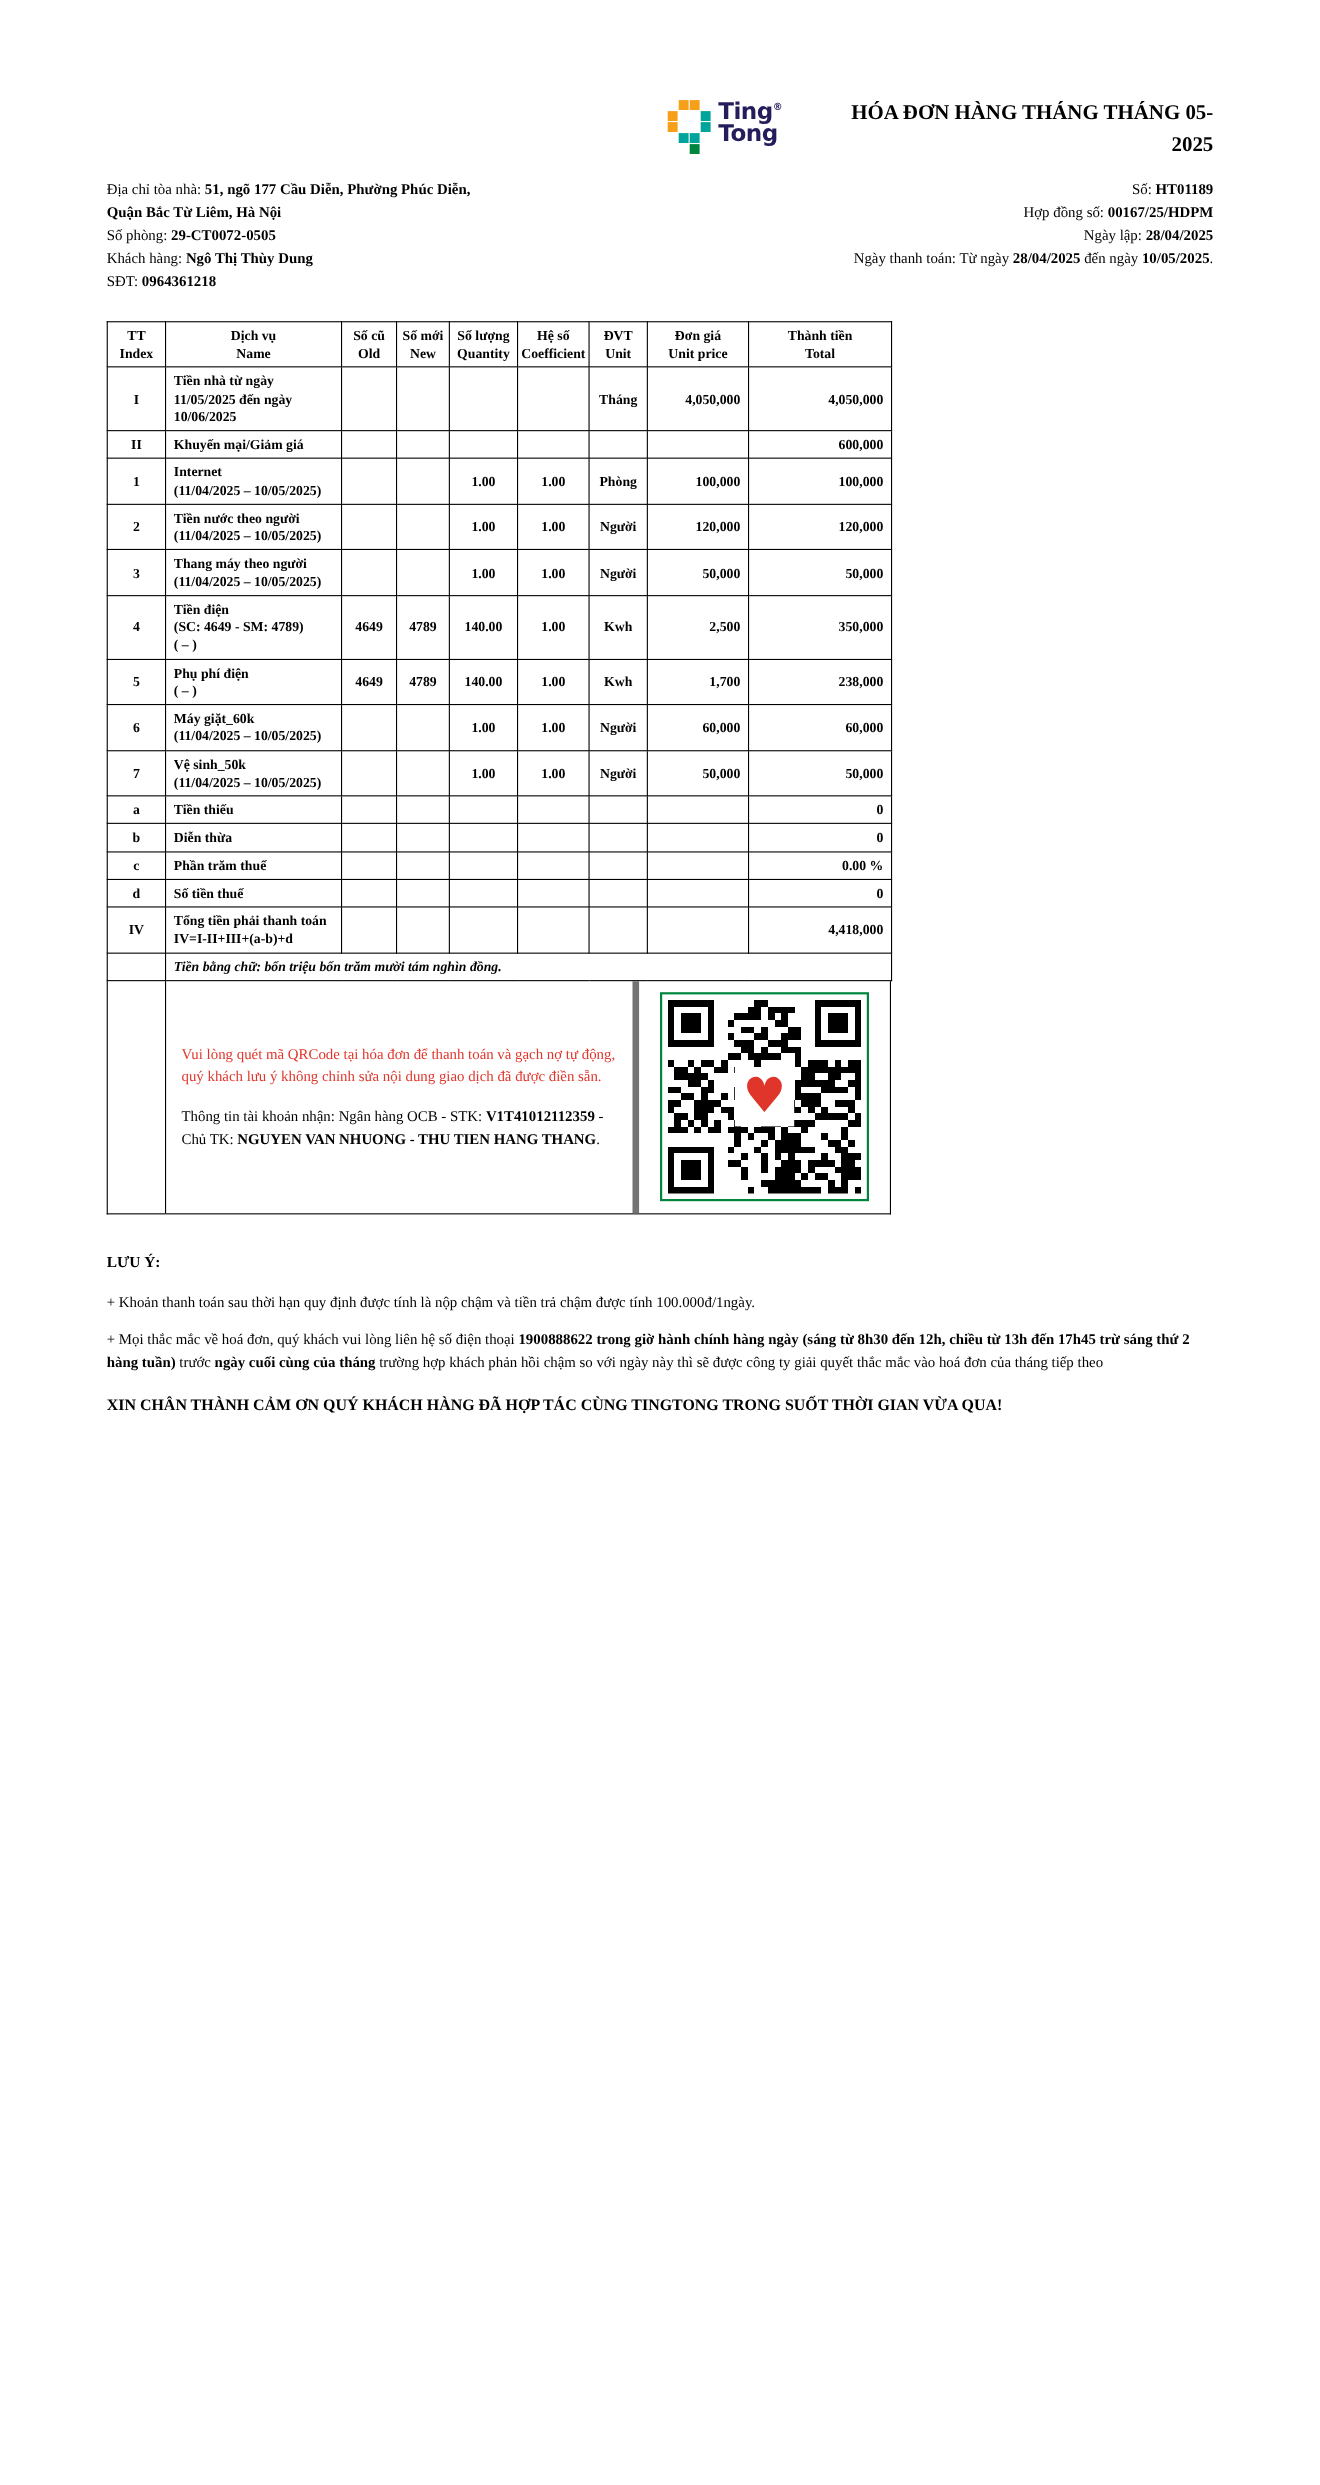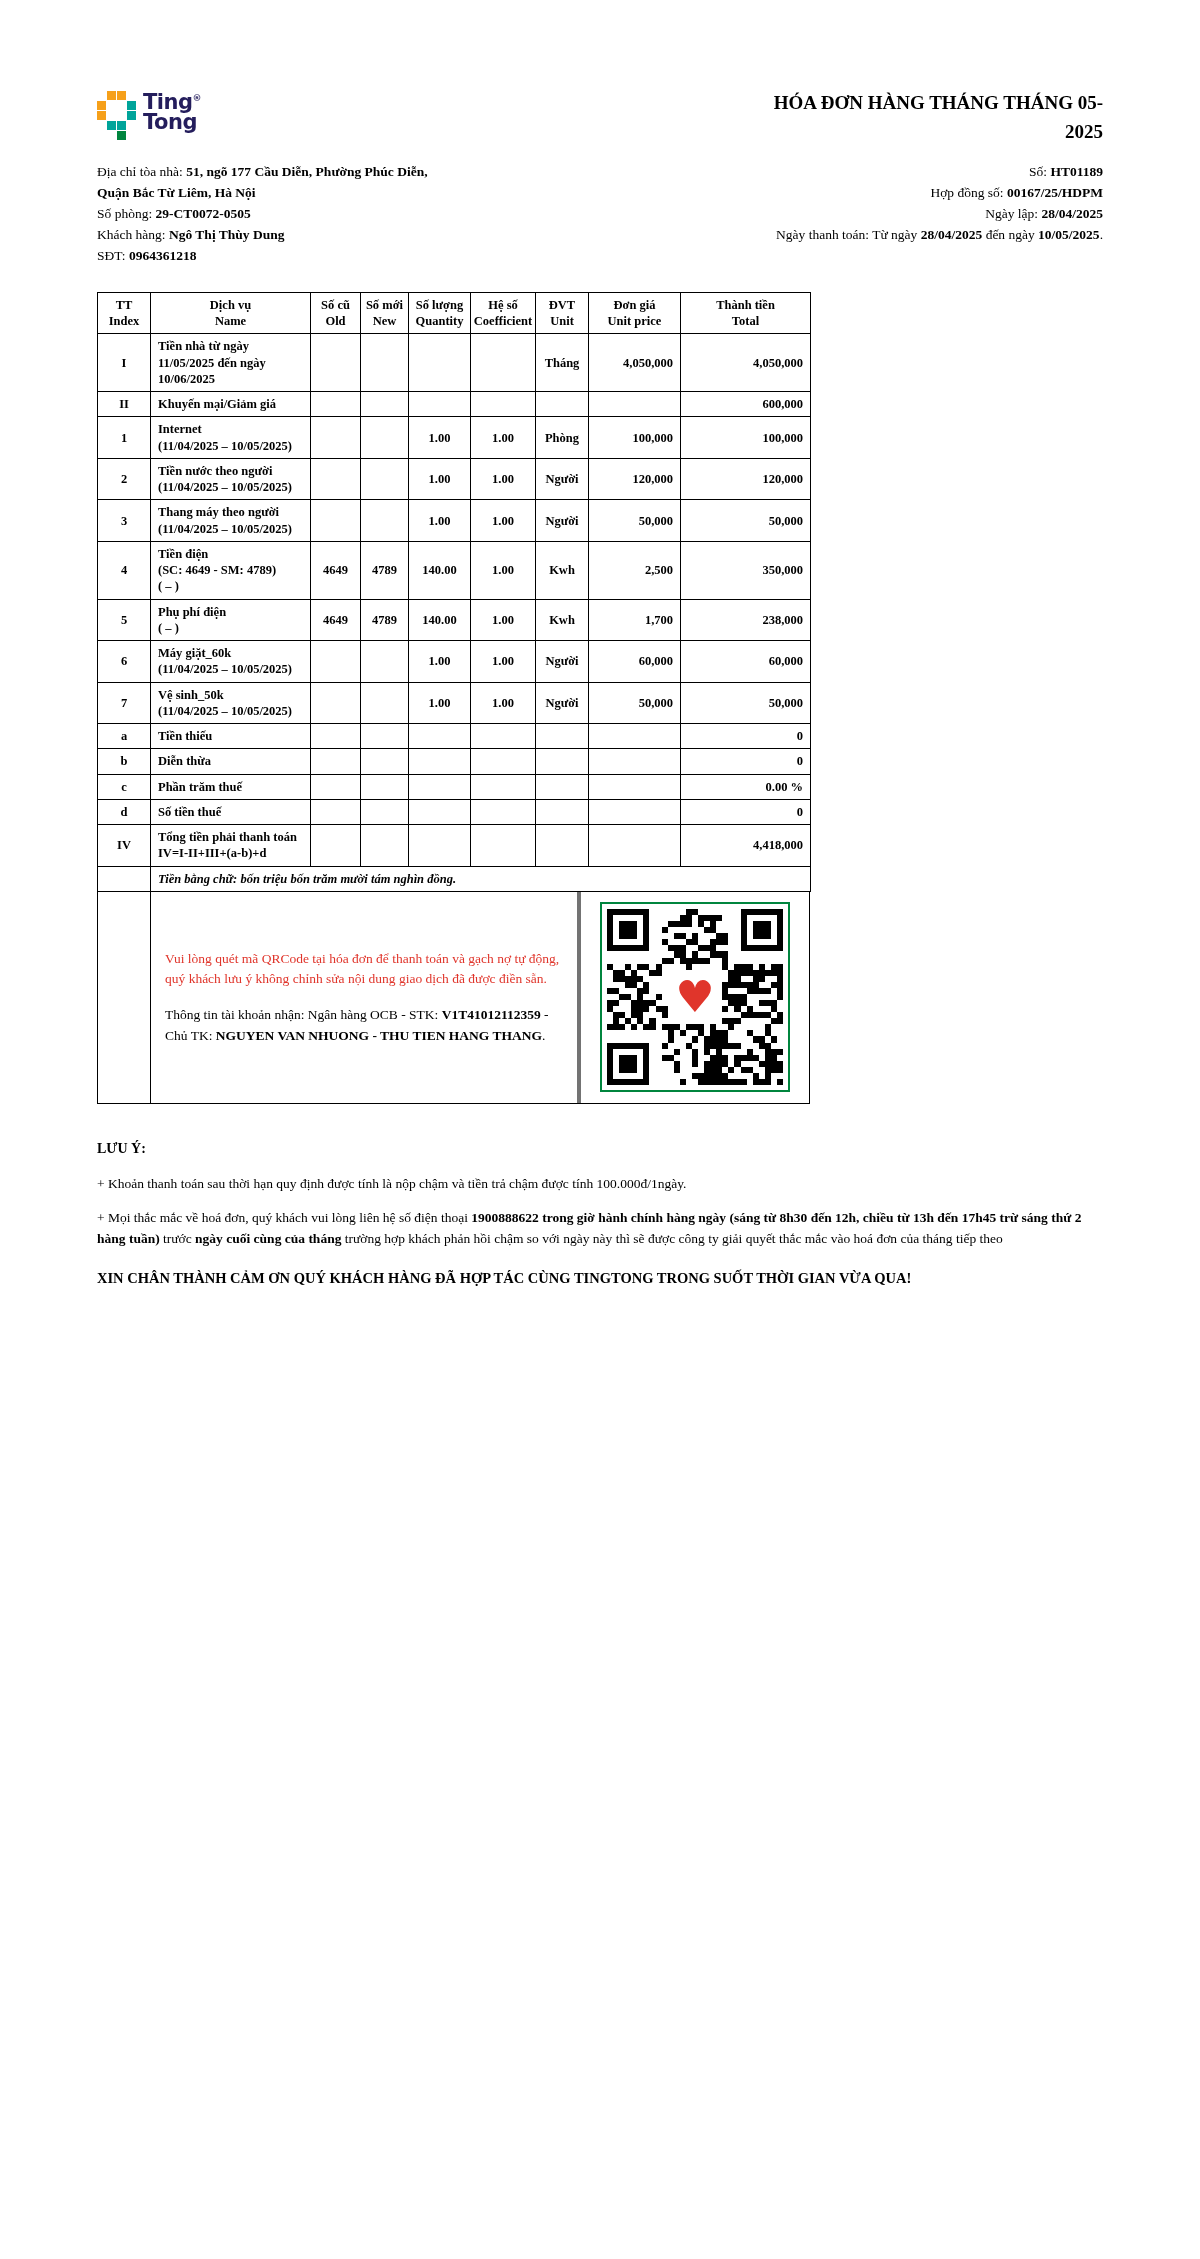--- a/index.html
+++ b/index.html
@@ -4,21 +4,21 @@
 <style>
   * { box-sizing: border-box; }
   html,body { margin:0; padding:0; }
   body {
     width:1200px; height:2259px; background:#ffffff; color:#000;
     font-family:"Liberation Serif", serif; overflow:hidden;
   }
   .page { padding:88px 97px 0 97px; width:1200px; }
 
   
-  .topbar { display:flex; justify-content:space-between; align-items:flex-start; }
+  .topbar { display:flex; justify-content:flex-end; align-items:flex-start;gap:32px; }
   .logo { display:flex; align-items:flex-start; gap:7px; }
   .logo-icon { display:grid; grid-template-rows:repeat(5,9px); grid-template-columns:repeat(4,9px); gap:1px; margin-top:3px; }
   .logo-icon i { display:block; }
   .px-o { background:#f6a01a; }
   .px-t { background:#00a49a; }
   .px-g { background:#00853e; }
   .logo-text { font-family:"DejaVu Sans", sans-serif; font-weight:bold; color:#241d5c; font-size:21px; line-height:20px; letter-spacing:-0.5px; }
   .reg { font-size:9px; vertical-align:super; }
   .title { margin:0; width:360px; text-align:right; font-size:19px; line-height:1.55; font-weight:bold; }
 
@@ -38,21 +38,21 @@
   td.col-index { text-align:center; }
   td.col-name { text-align:left; white-space:pre-line; }
   td.col-old, td.col-new, td.col-qty, td.col-coef, td.col-unit { text-align:center; }
   td.col-price, td.col-total { text-align:right; }
   td.words { font-weight:normal; font-size:13px; padding:5px 8px; }
   td.words .it { font-style:italic; }
 
   
   .qrbox { width:713px; border:1px solid #000; border-top:none; display:flex; min-height:212px; }
   .qr-spacer { width:53px; flex:none; border-right:1px solid #000; }
-  .qr-textcell { flex:1; border-right:4px solid #737373; padding:16px 14px; display:flex; flex-direction:column; justify-content:center; gap:16px; }
+  .qr-textcell { flex:1; border-right:6px solid #737373; padding:16px 14px; display:flex; flex-direction:column; justify-content:center; gap:16px; }
   .qr-red { color:#e0352b; font-size:13.5px; line-height:1.5; margin:0; }
   .qr-acct { font-size:13.5px; line-height:1.5; margin:0; }
   .qr-cell { width:228px; flex:none; display:flex; align-items:center; justify-content:center; }
   .qr-frame { border:2px solid #00853e; background:#fff; padding:5px; }
   .qr-wrap { position:relative; width:176px; height:176px; }
   .qr-wrap svg { display:block; }
   .qr-heart {
     position:absolute; left:50%; top:50%; transform:translate(-50%,-50%);
     width:54px; height:54px; background:#fff; display:flex; align-items:center; justify-content:center;
     color:#e0352b; font-size:44px; font-family:"DejaVu Sans", sans-serif; line-height:1;

